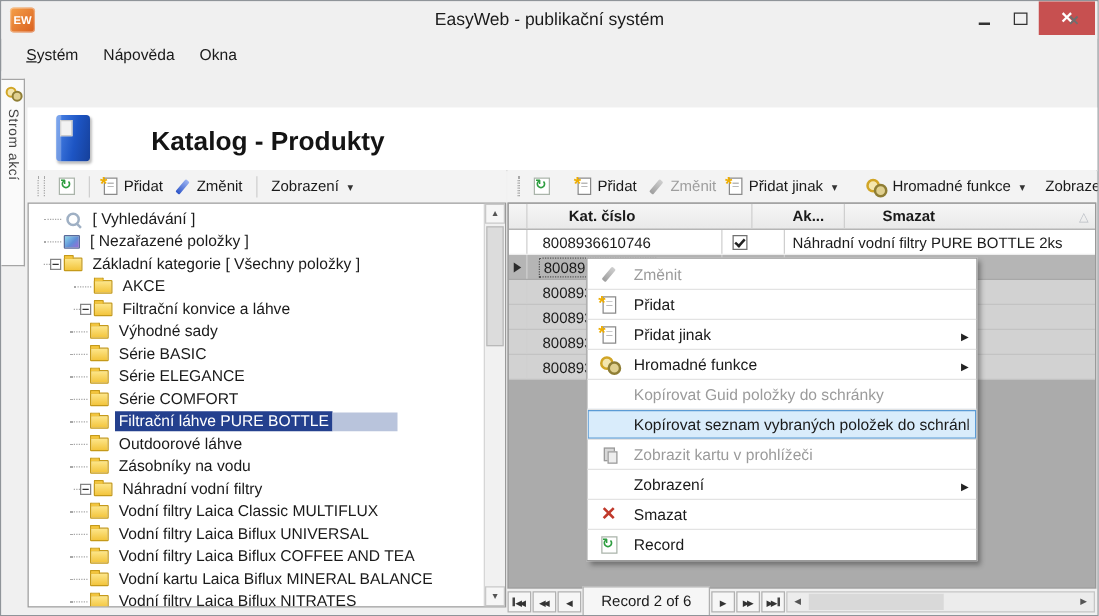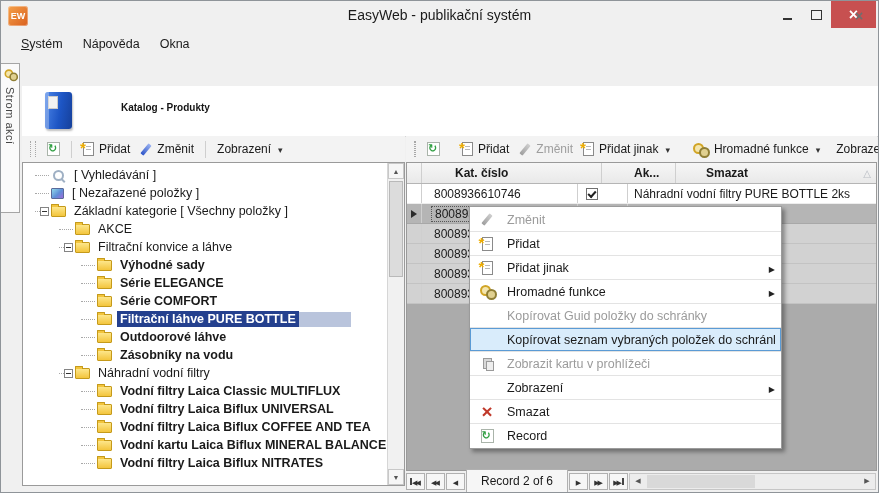--- a/index.html
+++ b/index.html
@@ -36,21 +36,21 @@
   .tab-close::after{content:"×";color:#555;font-size:13px;font-weight:bold;}
   .strip-close{position:absolute;right:12px;top:8px;width:14px;height:14px;text-align:center;}
   .strip-close::after{content:"×";color:#6e6e6e;font-size:14px;font-weight:bold;line-height:14px;}
 
   
   #banner{position:absolute;left:21px;top:85px;right:0;height:50px;background:#fff;border-bottom:1px solid #d7d7d7;}
   .icon-binder{position:absolute;left:23px;top:6px;width:27px;height:37px;border-radius:3px;
     background:linear-gradient(100deg,#4d86e8 0%,#1d55c4 55%,#16409a 100%);box-shadow:1px 2px 2px rgba(0,0,0,.25);}
   .icon-binder::before{content:"";position:absolute;left:3px;top:4px;width:8px;height:11px;background:#f2f2f2;border:1px solid #c9c9c9;}
   .icon-binder::after{content:"";position:absolute;left:0;top:0;bottom:0;width:4px;background:rgba(255,255,255,.28);border-radius:3px 0 0 3px;}
-  .banner-title{position:absolute;left:99px;top:16px;font-size:10px;font-weight:bold;color:#141414;}
+  .banner-title{position:absolute;left:99px;top:16px;font-size:21px;font-weight:bold;color:#141414;}
 
   
   #left-panel{position:absolute;left:21px;top:135px;width:383px;bottom:6px;}
   #right-panel{position:absolute;left:405px;top:135px;right:1px;bottom:1px;}
   .toolbar{height:26px;display:flex;align-items:center;padding-left:8px;background:#f3f3f3;white-space:nowrap;}
   .grip{width:4px;height:16px;border-left:1px dotted #a8a8a8;border-right:1px dotted #a8a8a8;margin-right:6px;}
   .tsep{width:1px;height:17px;background:#cfcfcf;margin:0 6px;}
   .tbtn{display:flex;align-items:center;gap:5px;padding:2px 5px;color:#1a1a1a;font-size:12px;}
   .tbtn.dis{color:#9e9e9e;}
   .caret::after{content:"▾";font-size:9px;color:#333;margin-left:2px;}
@@ -75,21 +75,21 @@
   .icon-folder::before{content:"";position:absolute;left:-1px;top:-3px;width:6px;height:2px;background:#f3c53d;border:1px solid #c59a1a;border-bottom:none;border-radius:1px 1px 0 0;}
   .icon-clipboard{display:inline-block;width:9px;height:11px;border:1px solid #9a9a9a;background:#d8d8d8;position:relative;box-sizing:border-box;}
   .icon-clipboard::after{content:"";position:absolute;left:2px;top:2px;width:8px;height:10px;border:1px solid #9a9a9a;background:#eee;box-sizing:border-box;}
   .icon-delete{display:inline-block;width:15px;height:14px;text-align:center;}
   .icon-delete::before{content:"×";color:#c0392b;font-size:19px;font-weight:bold;line-height:13px;}
 
   
   .tree-wrap{position:absolute;left:0;top:26px;right:0;bottom:0;border:1px solid #9a9a9a;background:#fff;overflow:hidden;box-sizing:border-box;}
   #tree-items{position:absolute;left:0;top:0;right:17px;bottom:0;overflow:hidden;padding-top:3px;}
   .titem{height:18px;display:flex;align-items:center;white-space:nowrap;font-size:12.5px;}
-  .lvl1{padding-left:12px;} .lvl2{padding-left:36px;} .lvl3{padding-left:58px;font-weight:bold;}
+  .lvl1{padding-left:12px;} .lvl2{padding-left:36px;} .lvl3{padding-left:33px;}
   .twig{width:14px;display:flex;align-items:center;flex:none;}
   .twig::before{content:"";flex:1;border-top:1px dotted #a8a8a8;}
   .expander{width:9px;height:9px;border:1px solid #848484;background:#fff;display:inline-block;position:relative;flex:none;box-sizing:border-box;}
   .expander::after{content:"";position:absolute;left:1px;top:3px;width:5px;height:1px;background:#333;}
   .ticon{margin:0 5px 0 2px;flex:none;}
   .tlabel{padding:1px 3px;}
   .tlabel.sel{background:#24408e;color:#fff;}
   .sel-tail{display:inline-block;width:52px;height:15px;background:#b9c4dc;}
   .vscroll{position:absolute;right:0;top:0;bottom:0;width:17px;background:#f1f1f1;border-left:1px solid #d6d6d6;box-sizing:border-box;}
   .sbtn{position:absolute;left:0;right:0;height:16px;background:#f6f6f6;border:1px solid #c8c8c8;display:flex;align-items:center;justify-content:center;box-sizing:border-box;}
@@ -240,20 +240,25 @@
             <span class="tlabel">Filtrační konvice a láhve</span>
           </div>
           <div class="titem lvl3">
             <span class="twig"></span>
             <span class="ticon icon-folder"></span>
             <span class="tlabel">Výhodné sady</span>
           </div>
           <div class="titem lvl3">
             <span class="twig"></span>
             <span class="ticon icon-folder"></span>
+            <span class="tlabel">Série BASIC</span>
+          </div>
+          <div class="titem lvl3">
+            <span class="twig"></span>
+            <span class="ticon icon-folder"></span>
             <span class="tlabel">Série ELEGANCE</span>
           </div>
           <div class="titem lvl3">
             <span class="twig"></span>
             <span class="ticon icon-folder"></span>
             <span class="tlabel">Série COMFORT</span>
           </div>
           <div class="titem lvl3">
             <span class="twig"></span>
             <span class="ticon icon-folder"></span>

